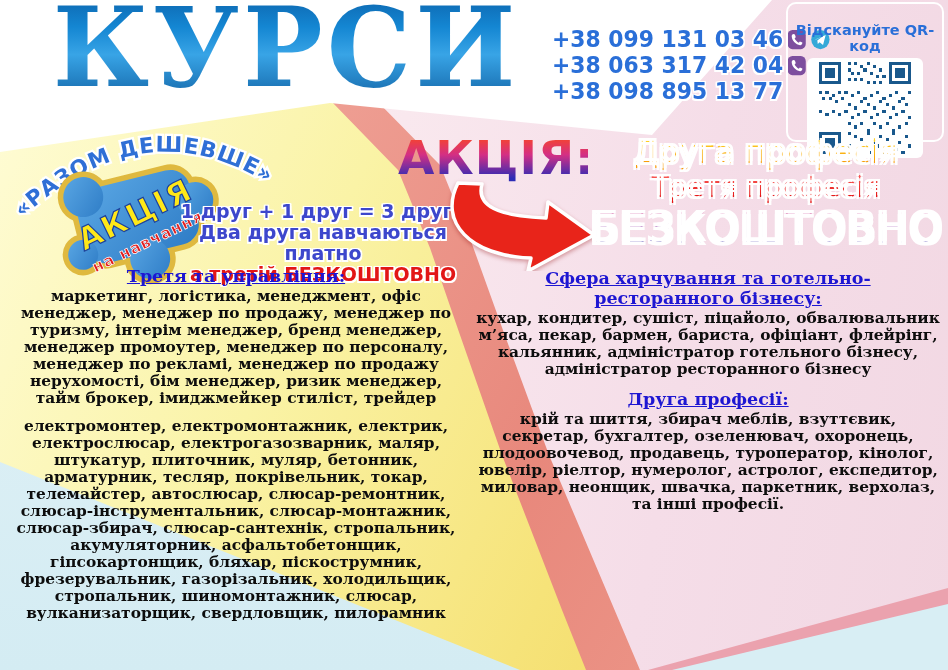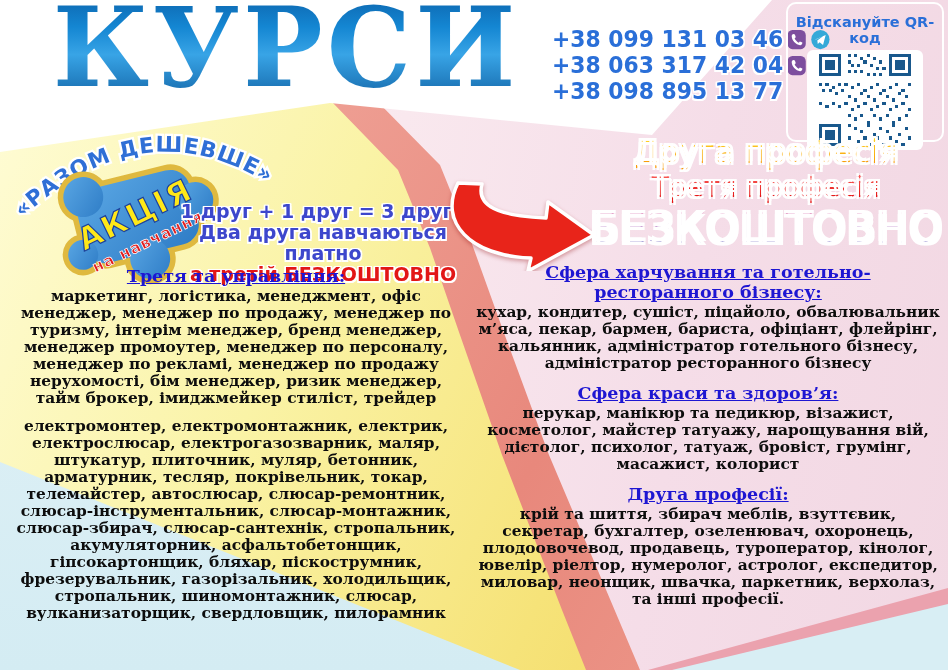--- a/index.html
+++ b/index.html
@@ -30,21 +30,21 @@
       -webkit-background-clip:text;background-clip:text;color:transparent;
       transform:scaleY(1.04);}
   .contact{position:absolute;left:552px;top:26px;width:218px;text-align:center;color:#2a6fd8;}
   .contact .c-label{font-size:21px;font-weight:bold;letter-spacing:1px;}
   .phone-row{display:flex;align-items:center;justify-content:flex-start;gap:4px;
       font-size:23px;font-weight:bold;white-space:nowrap;transform:scaleX(.95);transform-origin:left;}
   .phone-row .num{color:#2a6fd8;}
   .app-icon{width:21px;height:21px;display:inline-block;}
   .qr-box{position:absolute;left:786px;top:2px;width:154px;height:136px;
       border:2.5px solid #fff;border-radius:10px;text-align:center;}
-  .qr-label{font-size:14.5px;font-weight:bold;color:#2a6fd8;margin-top:10px;}
+  .qr-label{font-size:14.5px;font-weight:bold;color:#2a6fd8;margin-top:18px;}
   .qr-panel{margin:4px auto 0;width:116px;height:100px;background:#fff;border-radius:6px;
       display:flex;align-items:center;justify-content:center;}
   
   .arc-wrap{position:absolute;left:6px;top:122px;width:282px;height:110px;}
   .puzzle-wrap{position:absolute;left:40px;top:148px;width:200px;height:142px;}
   .midlines{position:absolute;left:164px;top:201px;width:318px;text-align:center;
       font-weight:bold;font-size:19px;line-height:21px;color:#3d47cc;}
   .midlines .red{color:#e21616;}
   
   .akciya{position:absolute;left:398px;top:130px;width:190px;text-align:center;
@@ -273,20 +273,21 @@
       </g>
     </svg>
   </div>
 
   <div class="midlines">
     <div class="ow">1 друг + 1 друг = 3 друга</div>
     <div class="ow">Два друга навчаються платно</div>
     <div class="red ow">а третій БЕЗКОШТОВНО</div>
   </div>
 
+  <div class="akciya">АКЦІЯ:</div>
   <div class="arrow-wrap">
     <svg viewBox="0 0 175 95" width="175" height="95">
       <path d="M22,7 C2,46 34,80 95,82 L92,95 L158,59 L112,26 L110,42 C62,40 40,30 46,8 Z" fill="#e8241a" stroke="#ffffff" stroke-width="3.5" stroke-linejoin="round" style="filter:drop-shadow(0 2px 2px rgba(140,0,0,.35));"></path>
     </svg>
   </div>
 
   <div class="rpromo">
     <div class="rp1">Друга професія</div>
     <div class="rp2">Третя професія</div>
     <div class="rp3">БЕЗКОШТОВНО</div>
@@ -297,26 +298,22 @@
       <div class="sec-title">Третя та управління:</div>
       <div class="sec-items">маркетинг, логістика, менеджмент,  офіс менеджер, менеджер по продажу, менеджер по туризму, інтерім менеджер, бренд менеджер, менеджер промоутер, менеджер по персоналу, менеджер по рекламі, менеджер по продажу нерухомості, бім менеджер, ризик менеджер, тайм брокер, імиджмейкер стиліст, трейдер</div>
     </div>
     <div class="sec">
       <div class="sec-items">електромонтер, електромонтажник, електрик, електрослюсар, електрогазозварник, маляр, штукатур, плиточник, муляр, бетонник, арматурник, тесляр, покрівельник, токар, телемайстер, автослюсар, слюсар-ремонтник, слюсар-інструментальник, слюсар-монтажник, слюсар-збирач, слюсар-сантехнік, стропальник, акумуляторник, асфальтобетонщик, гіпсокартонщик, бляхар, піскострумник, фрезерувальник, газорізальник, холодильщик, стропальник, шиномонтажник, слюсар, вулканизаторщик, свердловщик, пилорамник</div>
     </div>
   </div>
 
   <div class="col col-right">
     <div class="sec">
-      <div class="sec-title" style="max-width:330px;margin:10px auto 2px;">Сфера харчування та готельно-ресторанного бізнесу:</div>
+      <div class="sec-title" style="max-width:330px;margin:16px auto 2px;">Сфера харчування та готельно-ресторанного бізнесу:</div>
       <div class="sec-items">кухар, кондитер, сушіст, піцайоло, обвалювальник м’яса, пекар, бармен, бариста, офіціант, флейрінг, кальянник, адміністратор готельного бізнесу, адміністратор ресторанного бізнесу</div>
-    </div>
-    <div class="sec">
-      <div class="sec-title">Сфера краси та здоров’я:</div>
-      <div class="sec-items">перукар, манікюр та педикюр, візажист, косметолог, майстер татуажу, нарощування вій, дієтолог, психолог, татуаж,  бровіст, грумінг, масажист, колорист</div>
     </div>
     <div class="sec">
       <div class="sec-title">Друга професії:</div>
       <div class="sec-items">крій та шиття, збирач меблів, взуттєвик, секретар, бухгалтер, озеленювач, охоронець, плодоовочевод, продавець,  туроператор, кінолог, ювелір, ріелтор, нумеролог, астролог, експедитор, миловар, неонщик, швачка, паркетник, верхолаз, та інші професії.</div>
     </div>
   </div>
 
 </div>
 
 </body></html>

